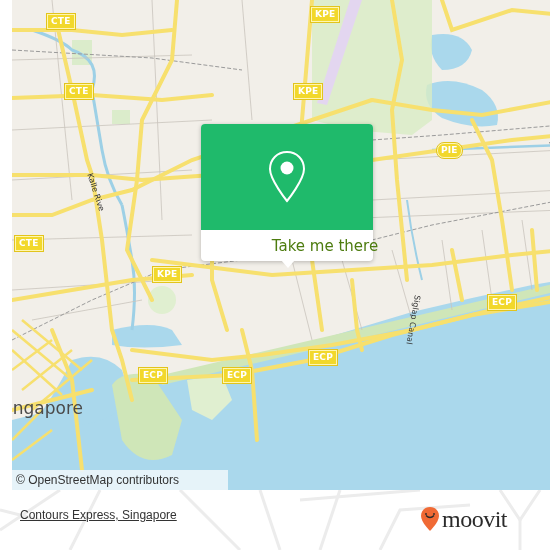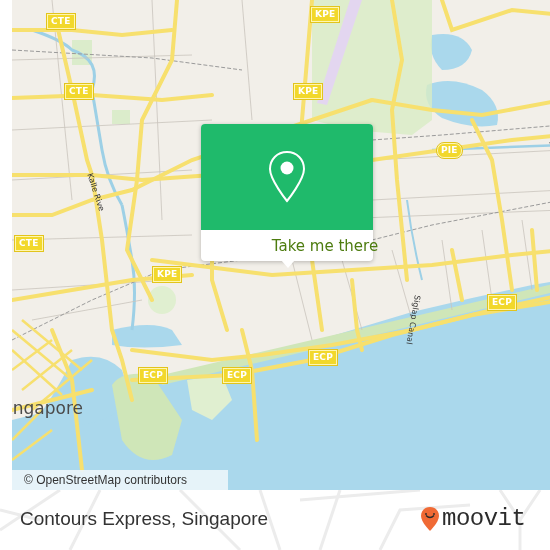--- a/index.html
+++ b/index.html
@@ -27,21 +27,21 @@
       position: absolute;
       color: #444;
       font-family: "DejaVu Sans", sans-serif;
       white-space: nowrap;
     }
     .city-label { font-size: 17px; color: #4a4a4a; }
     .road-label { font-size: 8px; color: #333; }
 
     .attribution {
       position: absolute; left: 0; top: 470px; height: 20px;
-      padding: 0 8px 0 12px;
+      padding: 0 8px 0 4px;
       background: rgba(235, 245, 250, 0.92);
       font-family: "Liberation Sans", sans-serif;
       font-size: 12px; line-height: 20px; color: #333;
       width: 216px;
     }
 
     .popup {
       position: absolute; left: 189px; top: 124px; width: 172px; height: 137px;
       background: #ffffff; border-radius: 4px;
       box-shadow: 0 1px 4px rgba(0,0,0,0.25);
@@ -61,25 +61,25 @@
     .popup-tail {
       position: absolute; left: 80px; top: 136px; width: 0; height: 0;
       border-left: 7px solid transparent; border-right: 7px solid transparent;
       border-top: 8px solid #ffffff;
     }
 
     .footer { position: absolute; left: 0; top: 490px; width: 550px; height: 60px; background: #ffffff; overflow: hidden; }
     .footer svg.bg { position: absolute; left: 0; top: 0; }
     .place-name {
       position: absolute; left: 20px; top: 18px;
-      font-family: "Liberation Sans", sans-serif; font-size: 19px; color: #333;
+      font-family: "Liberation Sans", sans-serif; font-size: 12px; color: #333; text-decoration: underline;
     }
     .brand { position: absolute; left: 420px; top: 14px; height: 30px; display: flex; align-items: center; }
     .brand-text {
-      font-family: Liberation Mono, monospace; font-size: 24px; color: #2b2b2b;
+      font-family: Liberation Serif, serif; font-size: 24px; color: #2b2b2b;
       letter-spacing: -0.5px; margin-left: 2px; line-height: 30px;
     }
   </style>
 </head>
 <body>
 
 <div id="map">
   <svg class="base" width="550" height="490" viewBox="0 0 550 490">
 
     <path d="M0 420 L60 405 L100 395 L140 385 L190 372 L240 360 L290 345 L340 330 L400 312 L460 298 L520 285 L550 280 L550 490 L0 490 Z" fill="#aad8ec"></path>

